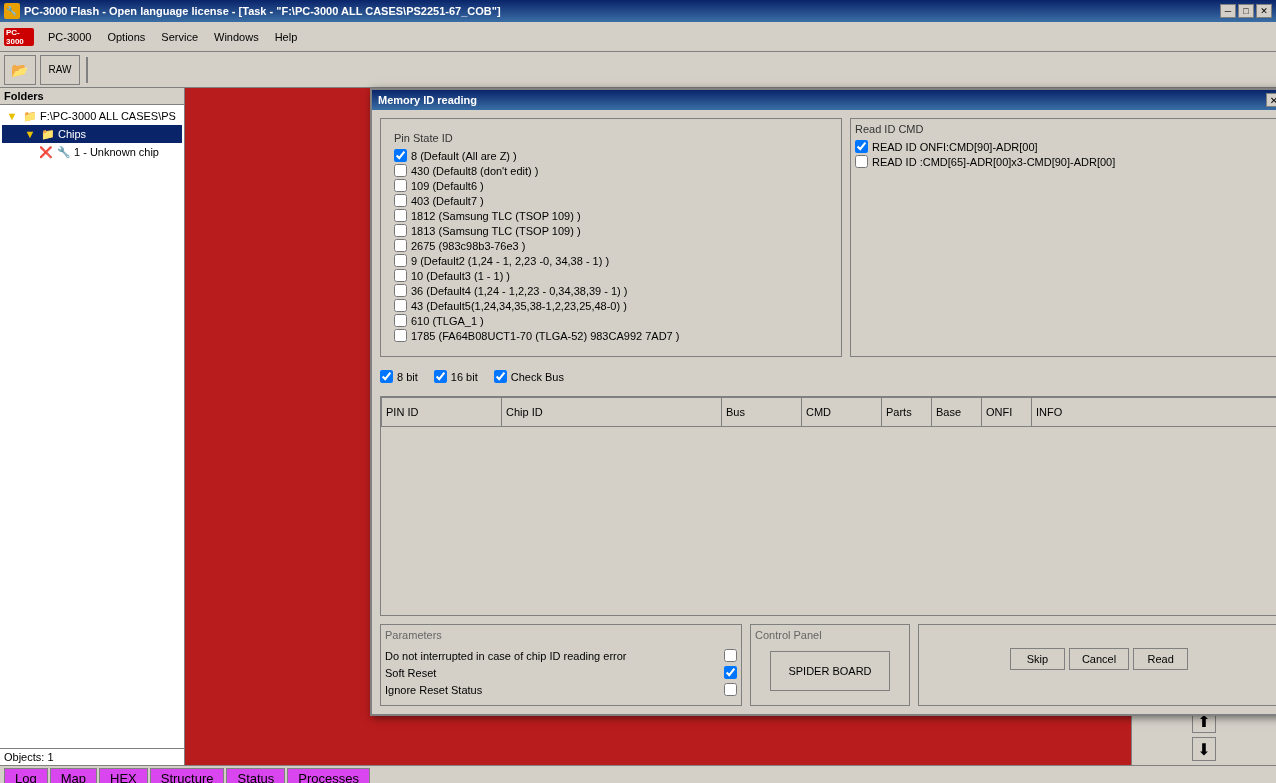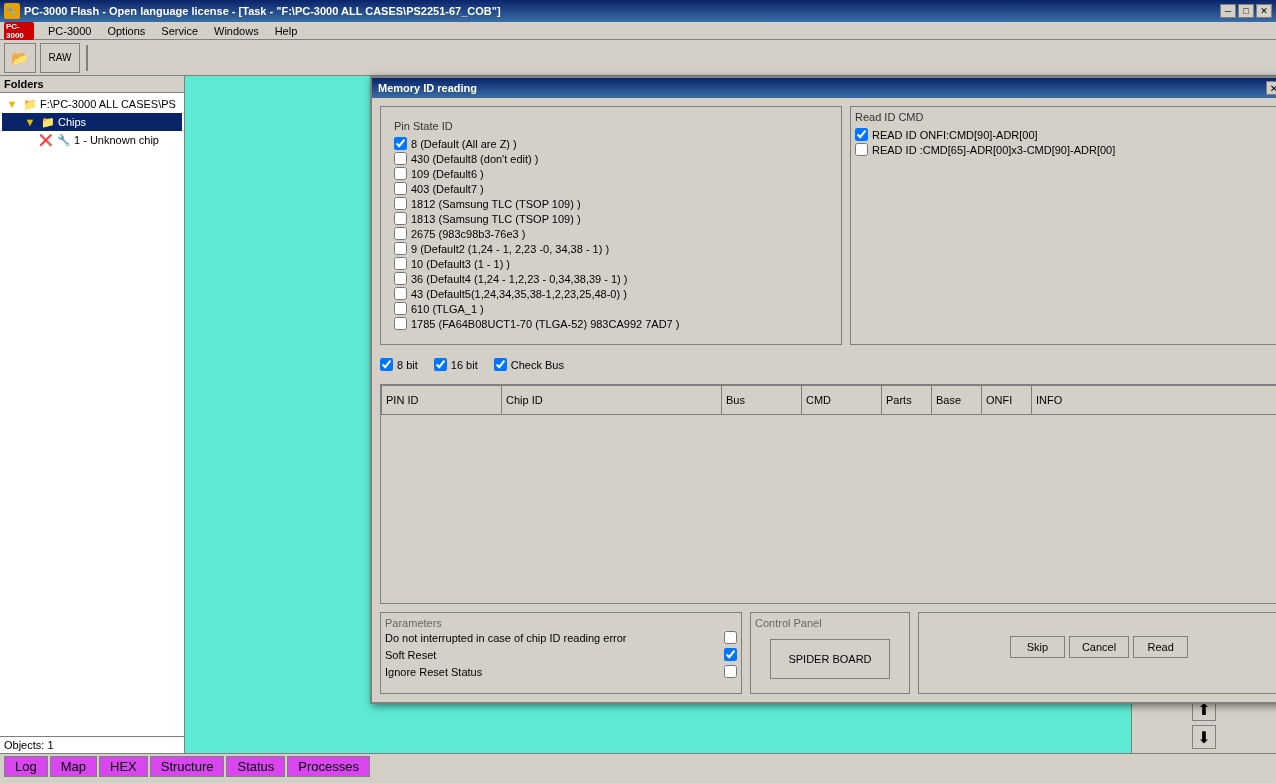--- a/index.html
+++ b/index.html
@@ -7,21 +7,21 @@
 
     
     .title-bar { background: linear-gradient(to bottom, #0a246a, #3a6ea5); color: white; height: 22px; display: flex; align-items: center; justify-content: space-between; padding: 0 4px; }
     .title-bar-left { display: flex; align-items: center; gap: 4px; }
     .title-bar-icon { width: 16px; height: 16px; background: #e8a000; border-radius: 2px; display: flex; align-items: center; justify-content: center; font-size: 9px; color: white; }
     .title-bar-text { font-size: 11px; font-weight: bold; }
     .title-bar-controls { display: flex; gap: 2px; }
     .title-btn { width: 16px; height: 14px; background: #d4d0c8; border: 1px solid #808080; cursor: pointer; font-size: 9px; display: flex; align-items: center; justify-content: center; color: black; }
 
     
-    .menu-bar { background: #d4d0c8; height: 18px; display: flex; align-items: center; padding: 0 4px; border-bottom: 1px solid #808080; }
+    .menu-bar { background: #d4d0c8; height: 30px; display: flex; align-items: center; padding: 0 4px; border-bottom: 1px solid #808080; }
     .menu-logo { width: 30px; height: 18px; background: #cc0000; border-radius: 2px; display: flex; align-items: center; justify-content: center; color: white; font-size: 9px; font-weight: bold; margin-right: 6px; }
     .menu-item { padding: 2px 8px; cursor: pointer; font-size: 11px; }
 
     
     .toolbar { background: #d4d0c8; height: 36px; display: flex; align-items: center; padding: 2px 4px; border-bottom: 1px solid #808080; gap: 4px; }
     .toolbar-btn { width: 32px; height: 30px; background: #d4d0c8; border: 1px solid #808080; cursor: pointer; display: flex; align-items: center; justify-content: center; font-size: 14px; }
     .toolbar-sep { width: 2px; height: 26px; background: #808080; margin: 0 2px; }
 
     
     .main-container { display: flex; height: calc(783px - 22px - 22px - 36px - 26px); }
@@ -30,21 +30,21 @@
     .sidebar { width: 185px; background: white; border-right: 1px solid #808080; display: flex; flex-direction: column; }
     .sidebar-header { background: #d4d0c8; padding: 2px 4px; font-weight: bold; font-size: 11px; border-bottom: 1px solid #808080; }
     .sidebar-content { flex: 1; overflow: auto; padding: 2px; }
     .tree-item { display: flex; align-items: center; gap: 2px; padding: 1px 2px; cursor: pointer; white-space: nowrap; overflow: hidden; }
     .tree-item.selected { background: #0a246a; color: white; }
     .tree-icon { width: 16px; height: 16px; display: flex; align-items: center; justify-content: center; flex-shrink: 0; }
     .folder-icon { color: #e8c000; }
     .sidebar-footer { padding: 2px 4px; border-top: 1px solid #808080; font-size: 11px; }
 
     
-    .content-area { flex: 1; display: flex; flex-direction: column; background: #5eead4; position: relative; }
+    .content-area { flex: 1; display: flex; flex-direction: column; background: #b91c1c; position: relative; }
 
     
     .right-panel { width: 145px; background: #d4d0c8; border-left: 1px solid #808080; display: flex; flex-direction: column; }
     .shift-btn { width: 50px; height: 22px; background: #d4d0c8; border: 1px solid #808080; cursor: pointer; font-size: 11px; }
     .right-table-header { display: grid; grid-template-columns: 1fr 60px 60px; font-size: 11px; padding: 2px 4px; border-top: 1px solid #808080; }
     .right-controls { display: flex; flex-direction: column; align-items: center; padding: 4px; gap: 4px; }
     .right-icon-btn { width: 24px; height: 24px; background: #d4d0c8; border: 1px solid #808080; display: flex; align-items: center; justify-content: center; cursor: pointer; font-size: 12px; }
 
     
     .bottom-bar { height: 26px; background: #d4d0c8; border-top: 1px solid #808080; display: flex; align-items: center; padding: 0 4px; gap: 2px; }
@@ -69,21 +69,21 @@
     
     .data-table { width: 100%; border-collapse: collapse; font-size: 11px; }
     .data-table th { background: #d4d0c8; border: 1px solid #808080; padding: 8px 4px; text-align: left; font-weight: normal; }
     .table-container { border: 1px solid #808080; height: 220px; overflow: auto; margin-bottom: 8px; }
 
     
     .dialog-bottom { display: flex; gap: 8px; }
     .params-panel { flex: 1; border: 1px solid #808080; padding: 4px; }
     .control-panel { width: 160px; border: 1px solid #808080; padding: 4px; }
     .management-panel { flex: 1; border: 1px solid #808080; padding: 4px; }
-    .panel-title { font-size: 11px; color: #666; }
+    .panel-title { font-size: 11px; color: #666; margin-bottom: 6px; }
     .param-row { display: flex; align-items: center; justify-content: space-between; padding: 2px 0; font-size: 11px; }
     .mgmt-buttons { display: flex; gap: 4px; align-items: center; justify-content: center; height: 60px; }
     .mgmt-btn { padding: 4px 12px; background: #d4d0c8; border: 1px solid #808080; cursor: pointer; font-size: 11px; min-width: 55px; }
     .spider-btn { width: 120px; height: 40px; background: #d4d0c8; border: 1px solid #808080; cursor: pointer; font-size: 11px; display: flex; align-items: center; justify-content: center; margin: 10px auto; }
   </style>
 </head>
 <body>
 
 <div class="title-bar">
   <div class="title-bar-left">

